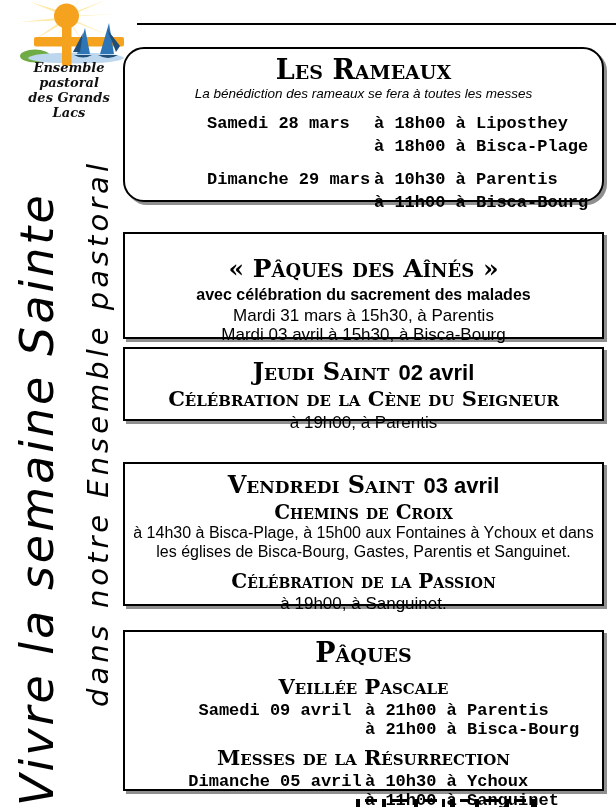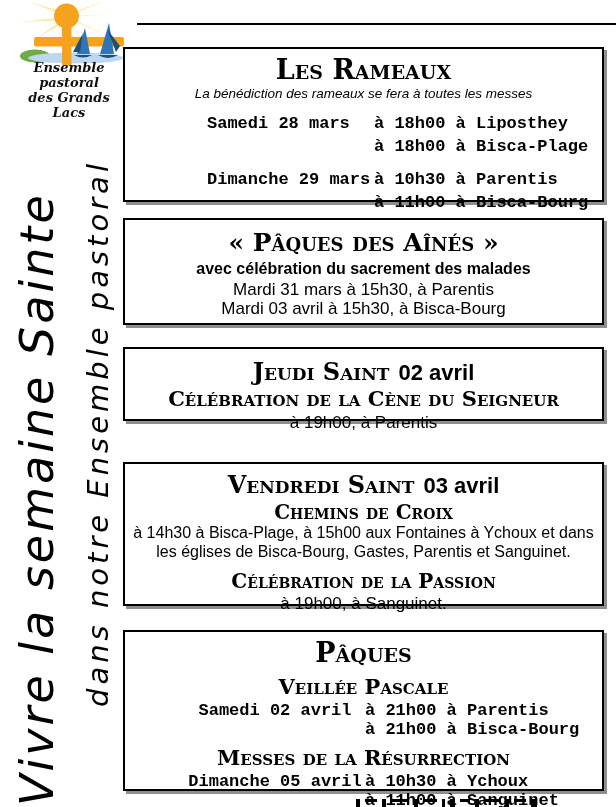--- a/index.html
+++ b/index.html
@@ -22,21 +22,21 @@
   .side .rot { position:absolute; top:100%; left:0; transform:rotate(-90deg); transform-origin:top left;
                white-space:nowrap; font-family:"DejaVu Sans", sans-serif; font-style:italic; color:#000; }
   .side1 { left:6px;  top:100px; width:64px; height:706px; }
   .side1 .rot { width:706px; height:64px; line-height:62px; font-size:46px; letter-spacing:3px; }
   .side2 { left:80px; top:145px; width:38px; height:562px; }
   .side2 .rot { width:562px; height:38px; line-height:36px; font-size:29px; letter-spacing:4px; }
 
   
   .box { position:absolute; left:123px; width:481px; border:2px solid #000;
          box-shadow:3px 3px 0 #8f8f8f; background:#fff; text-align:center; }
-  .box1 { top:47px;  height:155px; }
+  .box1 { top:47px;  height:155px;border-radius:21px; }
   .box2 { top:218px; height:107px; }
   .box3 { top:347px; height:74px;  }
   .box4 { top:462px; height:144px; }
   .box5 { top:630px; height:161px; }
 
   .sc { font-family:"DejaVu Serif", serif; font-weight:bold; font-variant:small-caps; white-space:nowrap; }
   .title-xl { font-size:27px; line-height:28px; }
   .title-lg { font-size:25px; line-height:27px; }
   .title-md { font-size:24px; line-height:26px; }
   .subhead  { font-size:20px; line-height:22px; }
@@ -49,21 +49,21 @@
   .body-sm    { font-size:16px; line-height:19px; white-space:nowrap; }
 
   .sched { display:grid; text-align:left; font-weight:bold; font-size:17px;font-family:Liberation Mono, monospace; }
   .sched .day   { white-space:nowrap; }
   .sched .times div { white-space:nowrap; }
   .box1 .sched { margin:10px 0 0 82px; grid-template-columns:167px 1fr; row-gap:10px; line-height:23px; }
   .box5 .sched { margin:3px 0 0 60px;  grid-template-columns:180px 1fr; row-gap:0;    line-height:19px; }
   .box5 .sched .day { text-align:center; }
 
   .box1 { padding-top:7px; }
-  .box2 { padding-top:9px; }
+  .box2 { padding-top:21px;margin-top:14px; }
   .box3 { padding-top:10px; }
   .box4 { padding-top:8px; }
   .box5 { padding-top:7px; }
 
   .mt2{margin-top:2px;} .mt3{margin-top:3px;} .mt8{margin-top:8px;} .mt9{margin-top:9px;} .mt11{margin-top:2px;}
 
   
   .cropped { position:absolute; left:356px; top:799px; width:250px; height:8px; overflow:hidden;
              display:flex; align-items:flex-start; gap:5px; }
   .cropped i { display:block; background:#000; }
@@ -156,21 +156,21 @@
     <div class="body-sm">à 14h30 à Bisca-Plage, à 15h00 aux Fontaines à Ychoux et dans</div>
     <div class="body-sm">les églises de Bisca-Bourg, Gastes, Parentis et Sanguinet.</div>
     <div class="sc subhead mt9">Célébration de la Passion</div>
     <div class="body-line mt2">à 19h00, à Sanguinet.</div>
   </section>
 
   <section class="box box5">
     <div class="sc title-xl">Pâques</div>
     <div class="sc subhead mt9" style="font-size:21px">Veillée Pascale</div>
     <div class="sched">
-      <div class="day">Samedi 02 avril</div>
+      <div class="day">Samedi 09 avril</div>
       <div class="times">
         <div>à 21h00 à Parentis</div>
         <div>à 21h00 à Bisca-Bourg</div>
       </div>
     </div>
     <div class="sc subhead mt8" style="font-size:21px">Messes de la Résurrection</div>
     <div class="sched">
       <div class="day">Dimanche 05 avril</div>
       <div class="times">
         <div>à 10h30 à Ychoux</div>

